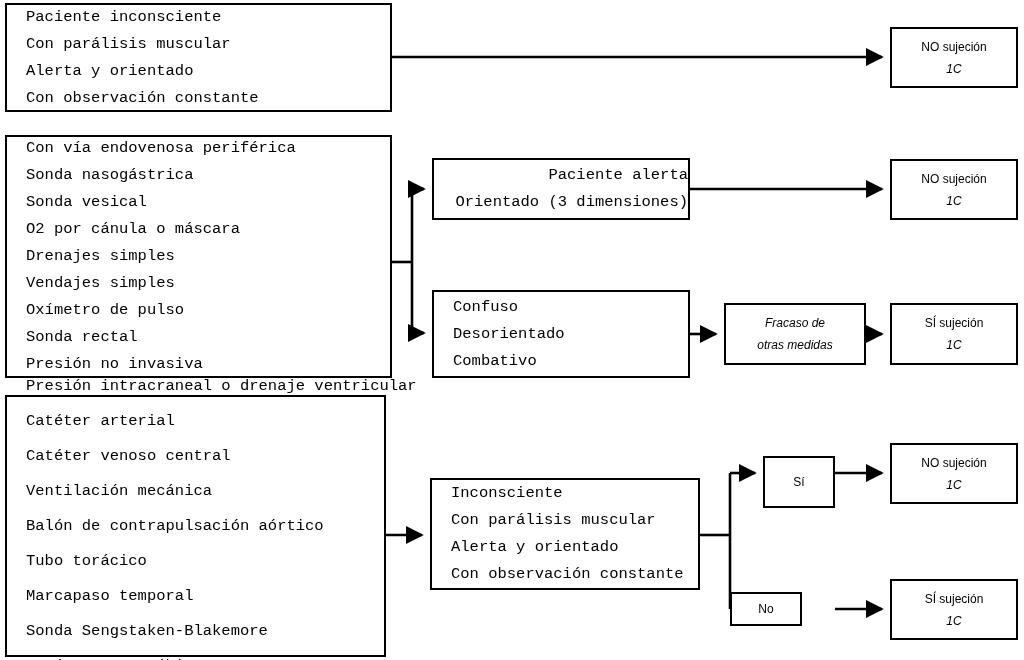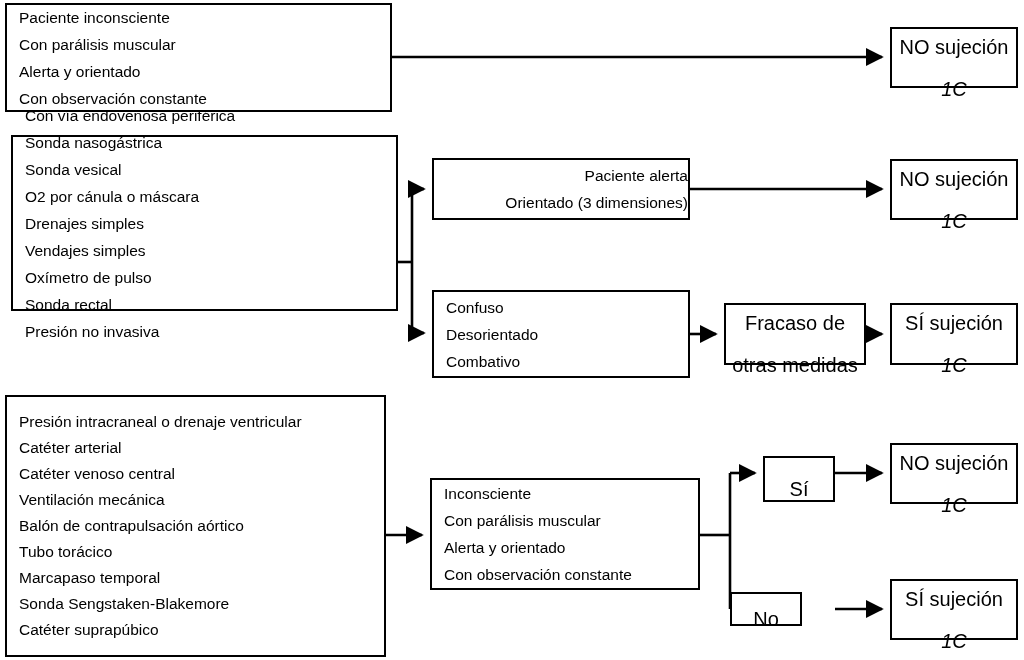--- a/index.html
+++ b/index.html
@@ -28,42 +28,42 @@
     position: absolute;
     box-sizing: border-box;
     background: #ffffff;
     border: 2px solid #000000;
     display: flex;
     flex-direction: column;
     justify-content: center;
     z-index: 2;
   }
   .box.pad-left {
-    padding-left: 12px;
+    padding-left: 19px;
+    font-family: Liberation Mono, monospace;
   }
   .box.center {
     align-items: center;
     text-align: center;
   }
   .line {
     font-size: 15.5px;
     line-height: 27px;
     color: #000000;
     white-space: nowrap;
   }
   .line.tight {
     line-height: 26px;
   }
   .line.ital {
     font-style: italic;
   }
   .box.small .line {
-    font-size: 20px;
+    font-size: 12px;
     line-height: 22px;
-    margin-top: 20px;
   }
 </style>
 </head>
 <body>
 
 <div id="canvas">
 
   <svg id="connectors" viewBox="0 0 1024 660" width="1024" height="660">
     <defs>
       <marker id="arrow" viewBox="0 0 10 10" refX="9" refY="5" markerWidth="7" markerHeight="7" orient="auto-start-reverse">
@@ -99,21 +99,21 @@
     <div class="line">Con parálisis muscular</div>
     <div class="line">Alerta y orientado</div>
     <div class="line">Con observación constante</div>
   </div>
 
   <div class="box center small" style="left:890px; top:27px; width:128px; height:61px;">
     <div class="line">NO sujeción</div>
     <div class="line ital">1C</div>
   </div>
 
-  <div class="box pad-left" style="left:11px; top:135px; width:387px; height:176px;">
+  <div class="box pad-left" style="left:5px; top:135px; width:387px; height:243px;">
     <div class="line">Con vía endovenosa periférica</div>
     <div class="line">Sonda nasogástrica</div>
     <div class="line">Sonda vesical</div>
     <div class="line">O2 por cánula o máscara</div>
     <div class="line">Drenajes simples</div>
     <div class="line">Vendajes simples</div>
     <div class="line">Oxímetro de pulso</div>
     <div class="line">Sonda rectal</div>
     <div class="line">Presión no invasiva</div>
   </div>
@@ -127,50 +127,50 @@
     <div class="line">NO sujeción</div>
     <div class="line ital">1C</div>
   </div>
 
   <div class="box pad-left" style="left:432px; top:290px; width:258px; height:88px;">
     <div class="line">Confuso</div>
     <div class="line">Desorientado</div>
     <div class="line">Combativo</div>
   </div>
 
-  <div class="box center small" style="left:724px; top:303px; width:142px; height:62px;">
+  <div class="box center small" style="left:724px; top:303px; width:142px; height:62px;font-style:italic;">
     <div class="line">Fracaso de</div>
     <div class="line">otras medidas</div>
   </div>
 
   <div class="box center small" style="left:890px; top:303px; width:128px; height:62px;">
     <div class="line">SÍ sujeción</div>
     <div class="line ital">1C</div>
   </div>
 
-  <div class="box pad-left" style="left:5px; top:395px; width:381px; height:262px;">
+  <div class="box pad-left" style="left:5px; top:395px; width:381px; height:262px;gap:9px;">
     <div class="line tight">Presión intracraneal o drenaje ventricular</div>
     <div class="line tight">Catéter arterial</div>
     <div class="line tight">Catéter venoso central</div>
     <div class="line tight">Ventilación mecánica</div>
     <div class="line tight">Balón de contrapulsación aórtico</div>
     <div class="line tight">Tubo torácico</div>
     <div class="line tight">Marcapaso temporal</div>
     <div class="line tight">Sonda Sengstaken-Blakemore</div>
     <div class="line tight">Catéter suprapúbico</div>
   </div>
 
   <div class="box pad-left" style="left:430px; top:478px; width:270px; height:112px;">
     <div class="line">Inconsciente</div>
     <div class="line">Con parálisis muscular</div>
     <div class="line">Alerta y orientado</div>
     <div class="line">Con observación constante</div>
   </div>
 
-  <div class="box center small" style="left:763px; top:456px; width:72px; height:46px;">
+  <div class="box center small" style="left:763px; top:456px; width:72px; height:52px;">
     <div class="line">Sí</div>
   </div>
 
   <div class="box center small" style="left:890px; top:443px; width:128px; height:61px;">
     <div class="line">NO sujeción</div>
     <div class="line ital">1C</div>
   </div>
 
   <div class="box center small" style="left:730px; top:592px; width:72px; height:34px;">
     <div class="line">No</div>

